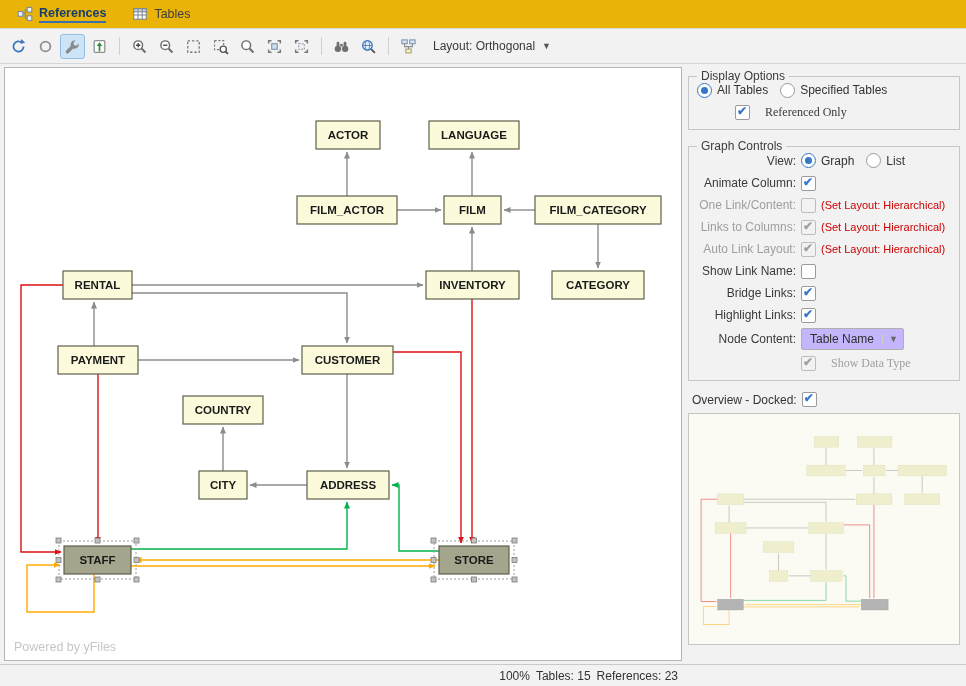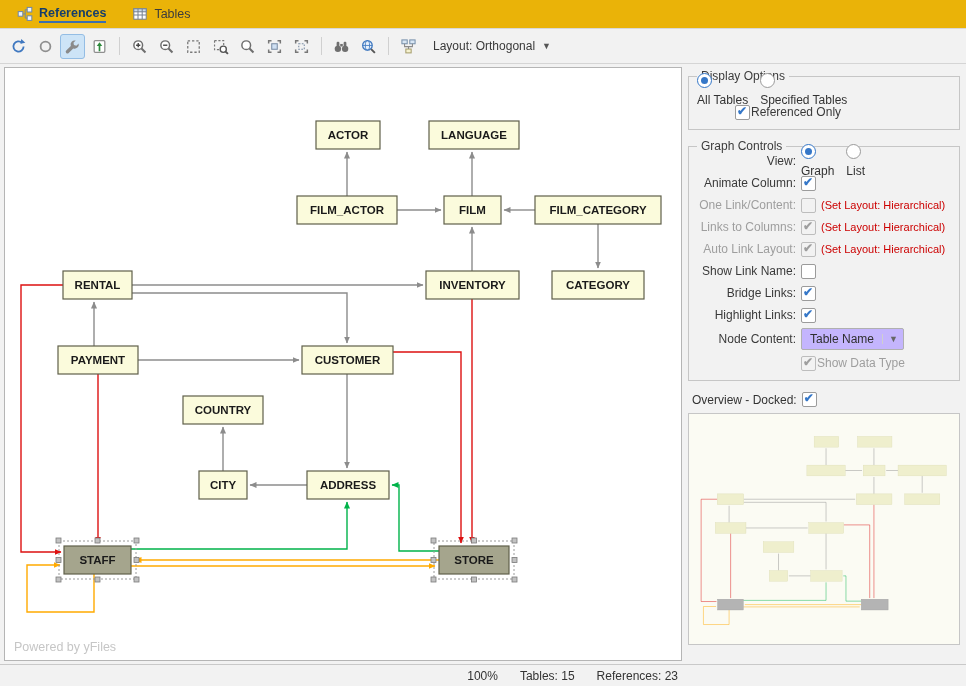--- a/index.html
+++ b/index.html
@@ -41,50 +41,50 @@
   .group { position:relative; border:1px solid #c6c6c6; border-radius:0;
            margin:12px 2px 0 2px; padding:2px 4px 6px 4px; }
   .group-title { position:absolute; top:-8px; left:8px; background:#f2f2f2; padding:0 4px;
                  color:#3c3c3c; }
   .row { display:flex; align-items:center; height:22px; }
   .gc-row { display:flex; align-items:center; height:22px; }
   .gc-row.tall { height:26px; }
   .gc-label { width:108px; text-align:right; padding-right:5px; color:#3a3a3a; white-space:nowrap; }
   .gc-row.disabled .gc-label, .gc-row.disabled .inline-label { color:#9e9e9e; }
   .hint { color:#cc0000; margin-left:5px; font-size:11px; white-space:nowrap; }
-  .inline-label { margin-left:1px; color:#3a3a3a; white-space:nowrap; }
+  .inline-label { margin-left:15px; color:#3a3a3a; white-space:nowrap;font-family:Liberation Serif, serif; }
 
   .cb { width:15px; height:15px; border:1px solid #9b9b9b; background:#fff; border-radius:2px;
         position:relative; display:inline-block; flex:0 0 auto; }
   .cb.checked::after { content:"\2714"; position:absolute; left:1px; top:-2px;
                        font-size:12px; font-weight:bold; color:#3577c8; }
   .gc-row.disabled .cb, .cb.disabled { background:#f2f2f2; border-color:#bdbdbd; }
   .gc-row.disabled .cb.checked::after { color:#9e9e9e; }
 
   .radio { width:15px; height:15px; border:1px solid #9b9b9b; border-radius:50%; background:#fff;
            position:relative; display:inline-block; flex:0 0 auto; }
   .radio.selected { border-color:#3577c8; }
   .radio.selected::after { content:""; position:absolute; left:3px; top:3px; width:7px; height:7px;
                            border-radius:50%; background:#3577c8; }
-  .radio-item { display:flex; align-items:flex-start; gap:5px; margin-right:12px;flex-direction:column; }
+  .radio-item { display:flex; align-items:center; gap:5px; margin-right:12px; }
 
   .dd { height:22px; background:#c4b5fd; border:1px solid #b0b0b0; border-radius:2px;
         display:inline-flex; align-items:center; padding:0 5px 0 8px; min-width:102px;
         justify-content:space-between; color:#2f2f2f; }
   .dd-arrow { border-left:1px solid #cfcfcf; padding-left:6px; margin-left:8px;
               color:#666; font-size:9px; }
 
   .ov-row { display:flex; align-items:center; gap:5px; margin:11px 2px 0 6px; }
   .ov-panel { border:1px solid #c6c6c6; background:#fbfbf3; height:232px; margin:6px 2px 0 2px;
               display:flex; align-items:center; justify-content:center; overflow:hidden; }
 
   
   .statusbar { height:22px; border-top:1px solid #c9c9c9; background:#f2f2f2;
                display:flex; align-items:center; justify-content:flex-end;
-               padding-right:288px; gap:22px; color:#333; }
+               padding-right:288px; gap:6px; color:#333; }
 </style>
 </head>
 <body>
 
 <div class="app">
 
   <div class="tabbar">
     <div class="tab active">
       <span class="tab-icon">
         <svg viewBox="0 0 16 16" width="16" height="16">

